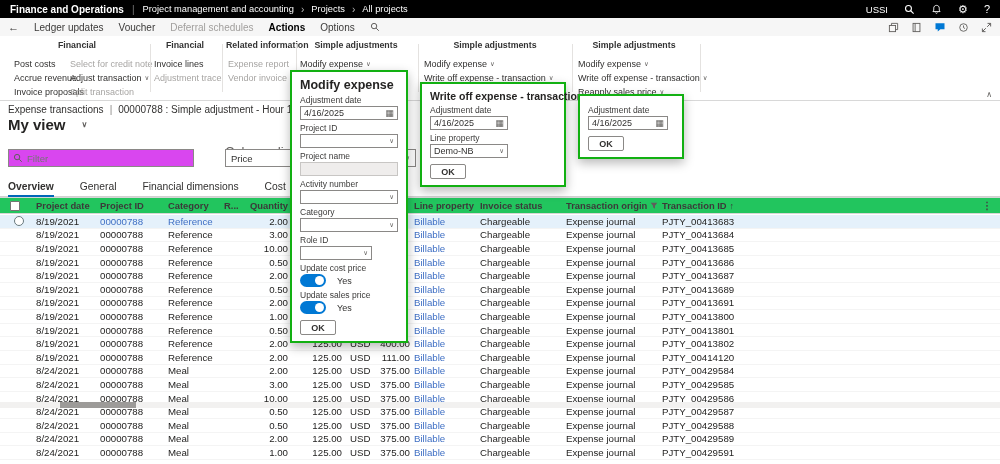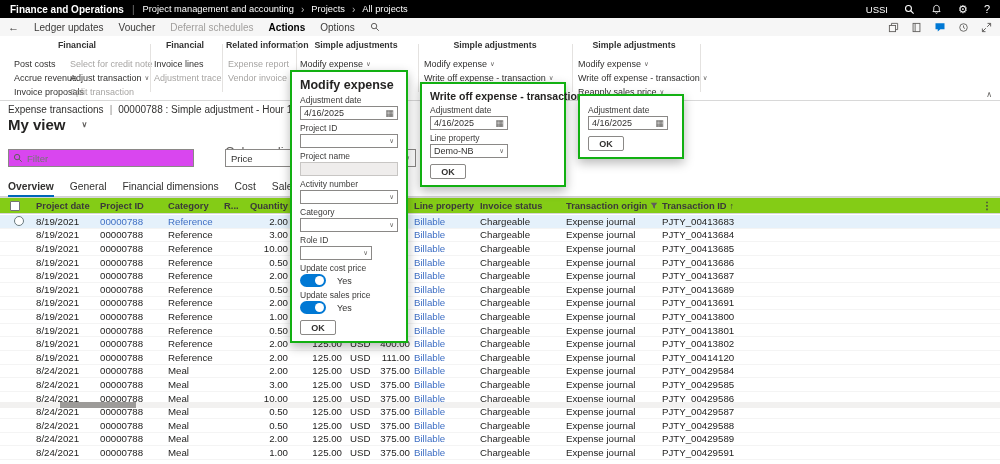--- a/index.html
+++ b/index.html
@@ -37,25 +37,25 @@
   .caption .csep{color:#8a8886}
   .myview{position:absolute;top:116px;left:8px;display:flex;align-items:center;gap:16px;font-size:15px;font-weight:600;color:#252423;cursor:pointer}
   .myview .chev{font-size:8px}
   
   .ctl-label{position:absolute;top:144px;font-size:13px;color:#605e5c;white-space:nowrap}
   .filterbox{position:absolute;top:149px;left:8px;width:186px;height:18px;border:1px solid #8a8886;background:#d946ef;display:flex;align-items:center;padding:0 4px;gap:4px}
   .filterbox input{border:none;outline:none;flex:1;font-size:9.5px;font-family:"Liberation Sans",sans-serif;color:#323130;background:transparent}
   .combo{position:absolute;top:149px;height:18px;border:1px solid #8a8886;background:#fff;display:flex;align-items:center;padding:0 5px;font-size:9.5px;cursor:pointer}
   .combo .chev{margin-left:auto}
   
-  .viewtabs{position:absolute;top:177px;left:0;right:0;height:20px;border-bottom:1px solid #d1d1d1;display:flex;align-items:flex-end;gap:16px;padding-left:8px;font-size:10.3px;background:#fff}
+  .viewtabs{position:absolute;top:177px;left:0;right:0;height:20px;border-bottom:1px solid #d1d1d1;display:flex;align-items:flex-end;gap:26px;padding-left:8px;font-size:10.3px;background:#fff}
   .vtab{padding-bottom:3px;border-bottom:2px solid transparent;margin-bottom:-1px;cursor:pointer;color:#323130;white-space:nowrap}
   .vtab.sel{border-bottom-color:#0067b8;font-weight:600}
   
-  .ghead{position:absolute;top:197px;left:0;right:0;height:17px;border-top:1px solid #d6d6d6;border-bottom:1px solid #d6d6d6;background:#84cc16;display:flex;align-items:center;padding-left:10px;font-size:9.4px;font-weight:600;color:#3b3a39}
+  .ghead{position:absolute;top:197px;left:0;right:0;height:17px;border-top:1px solid #d6d6d6;border-bottom:1px solid #d6d6d6;background:#22c55e;display:flex;align-items:center;padding-left:10px;font-size:9.4px;font-weight:600;color:#3b3a39}
   .grows{position:absolute;top:215px;left:0;right:0;height:245px;overflow:hidden}
   .grow{display:flex;align-items:center;height:13.6px;padding-left:10px;font-size:9.7px;color:#252423;border-bottom:1px solid #f4f4f4;background:#fff;cursor:pointer}
   .grow.sel{background:#e5f1fb}
   .gc{white-space:nowrap;overflow:hidden}
   .c-sel{width:26px;display:flex;align-items:center}
   .c-date{width:64px}
   .c-pid{width:68px}
   .c-cat{width:56px}
   .c-r{width:26px}
   .c-qty{width:44px;text-align:right;padding-right:6px}

